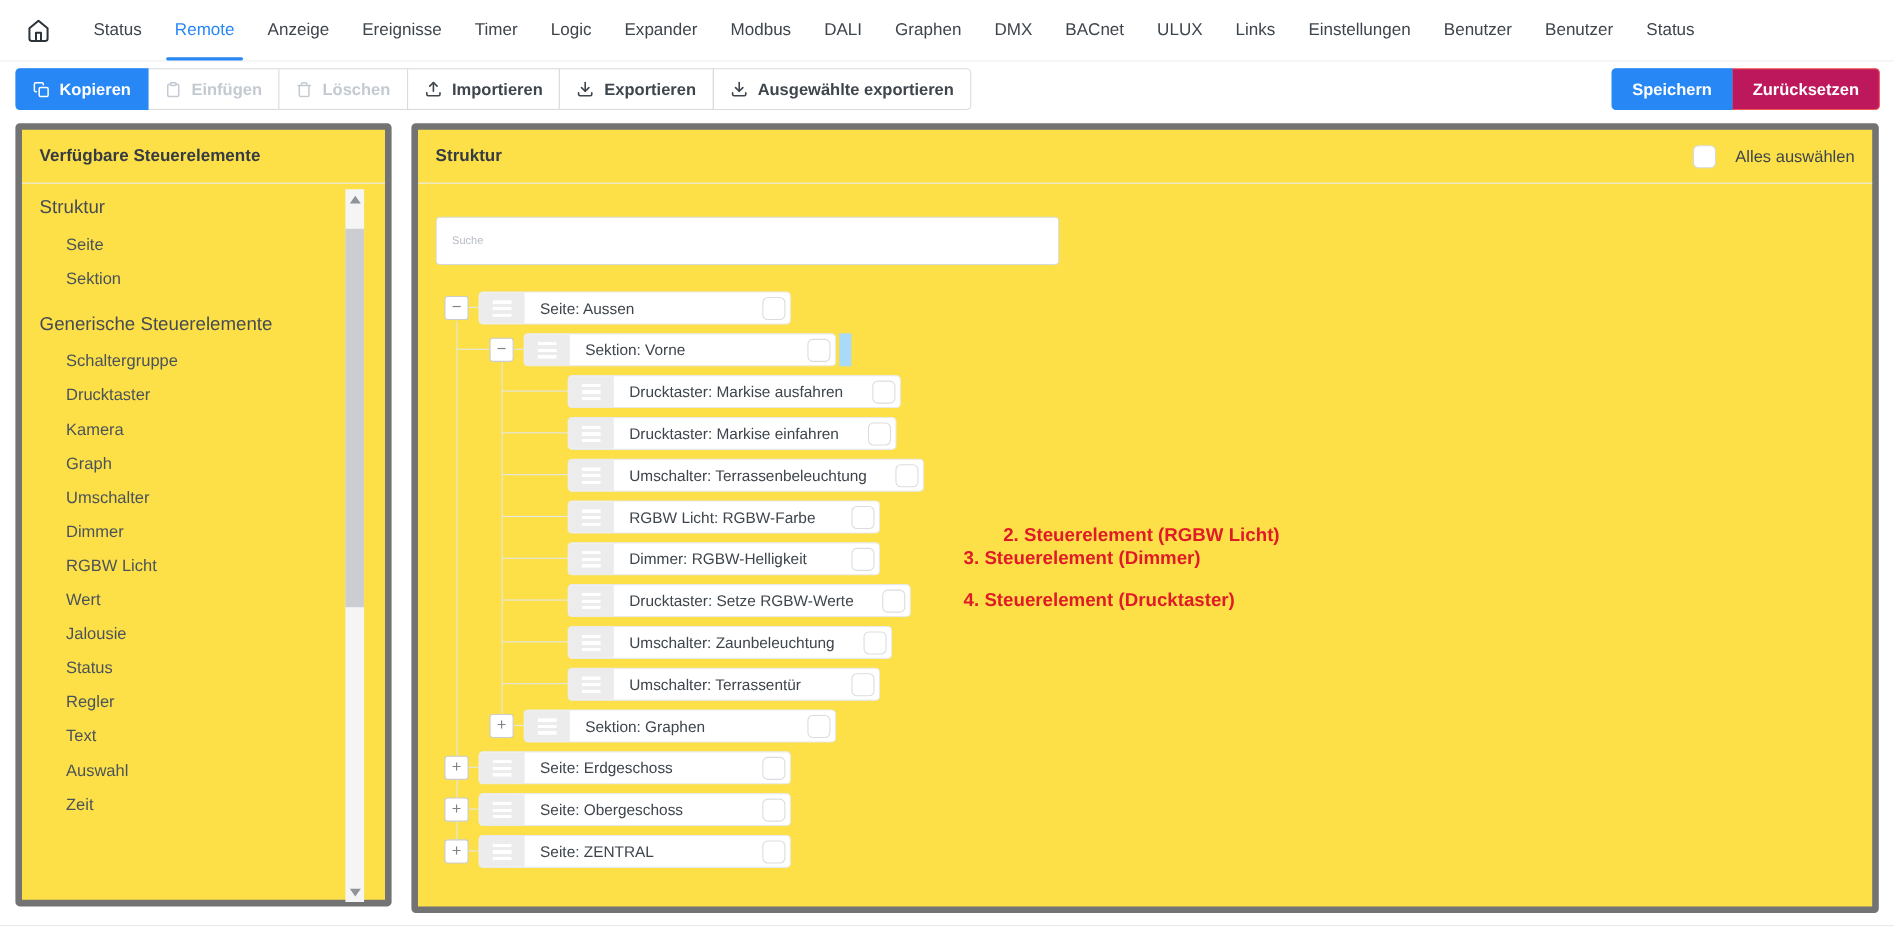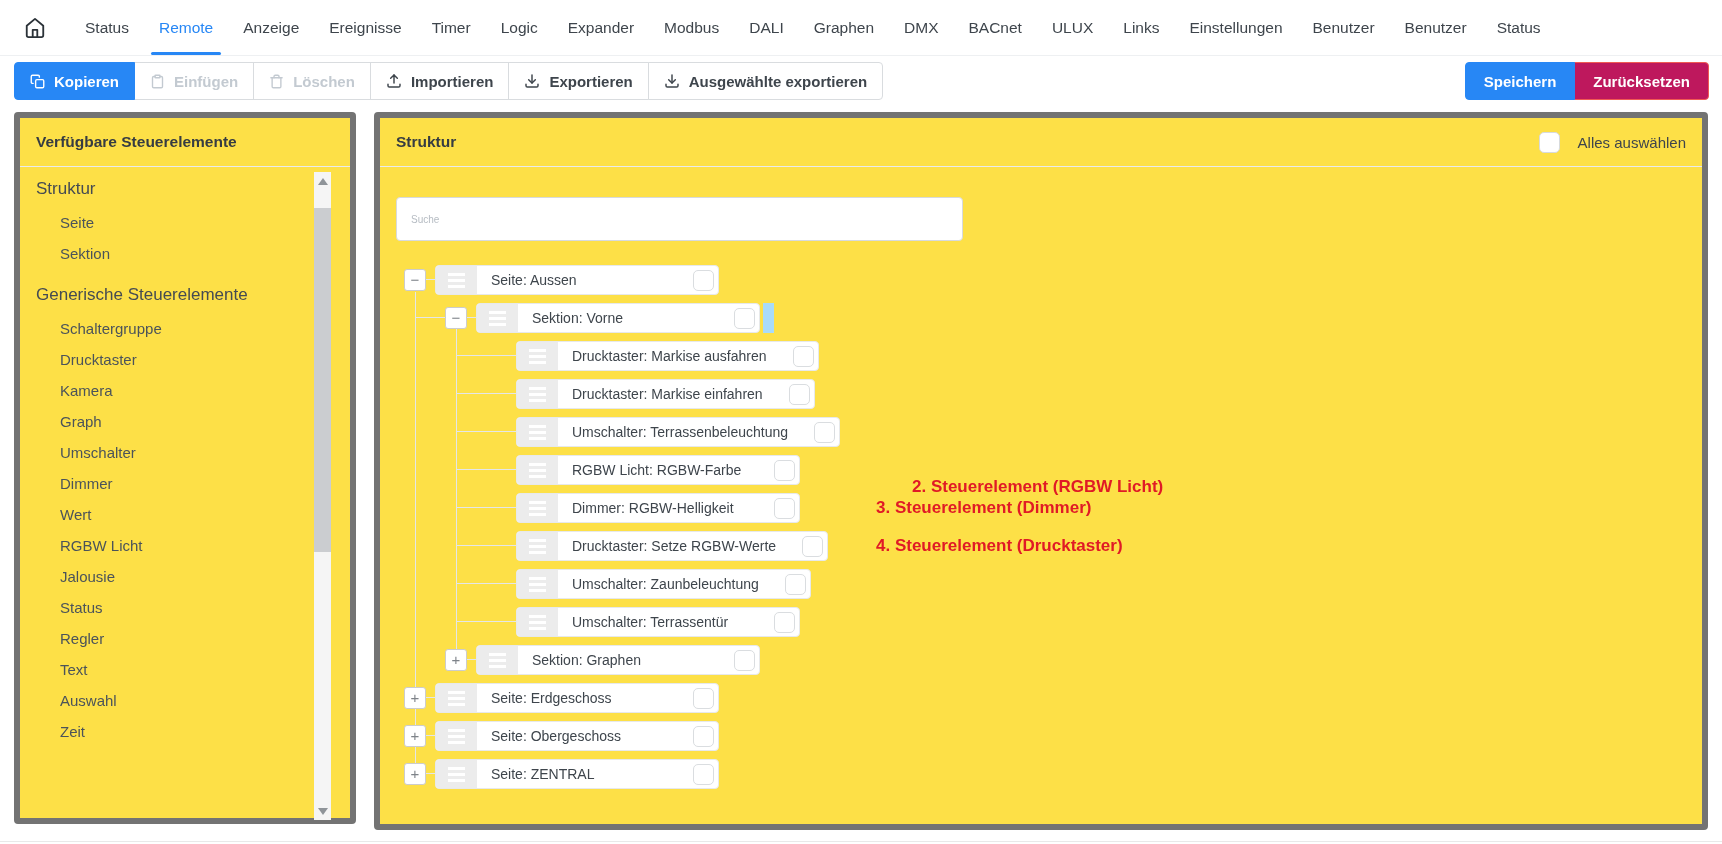--- a/index.html
+++ b/index.html
@@ -193,22 +193,22 @@
           <div class="pal-item">Sektion</div>
         </div>
         <div class="pal-group">
           <div class="pal-heading">Generische Steuerelemente</div>
           <div class="pal-item">Schaltergruppe</div>
           <div class="pal-item">Drucktaster</div>
           <div class="pal-item">Kamera</div>
           <div class="pal-item">Graph</div>
           <div class="pal-item">Umschalter</div>
           <div class="pal-item">Dimmer</div>
+          <div class="pal-item">RGBW Licht</div>
           <div class="pal-item">Wert</div>
-          <div class="pal-item">RGBW Licht</div>
           <div class="pal-item">Jalousie</div>
           <div class="pal-item">Status</div>
           <div class="pal-item">Regler</div>
           <div class="pal-item">Text</div>
           <div class="pal-item">Auswahl</div>
           <div class="pal-item">Zeit</div>
         </div>
       </div>
     <div class="scrollbar">
       <div class="sb-arrow sb-up">

